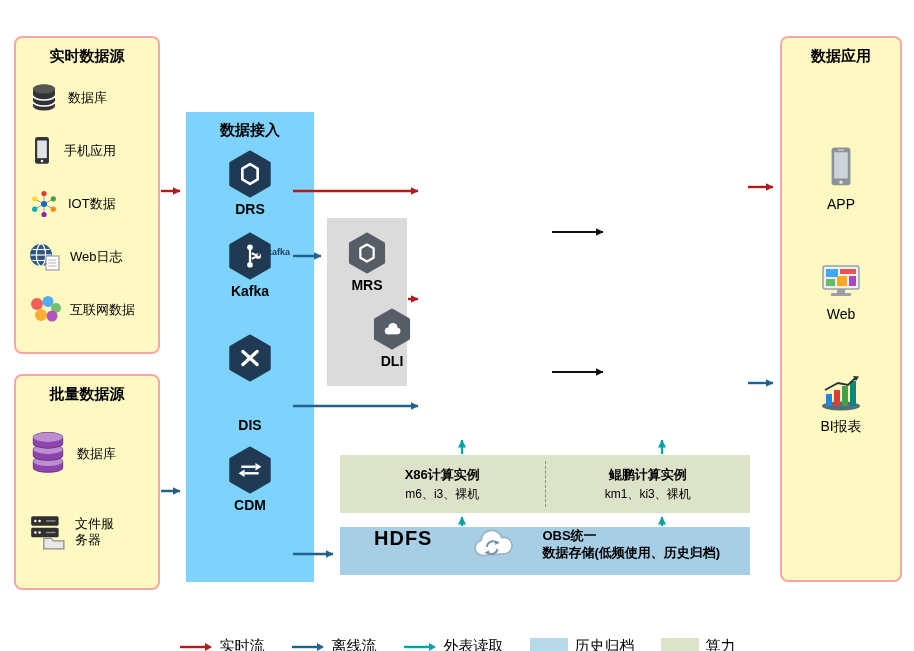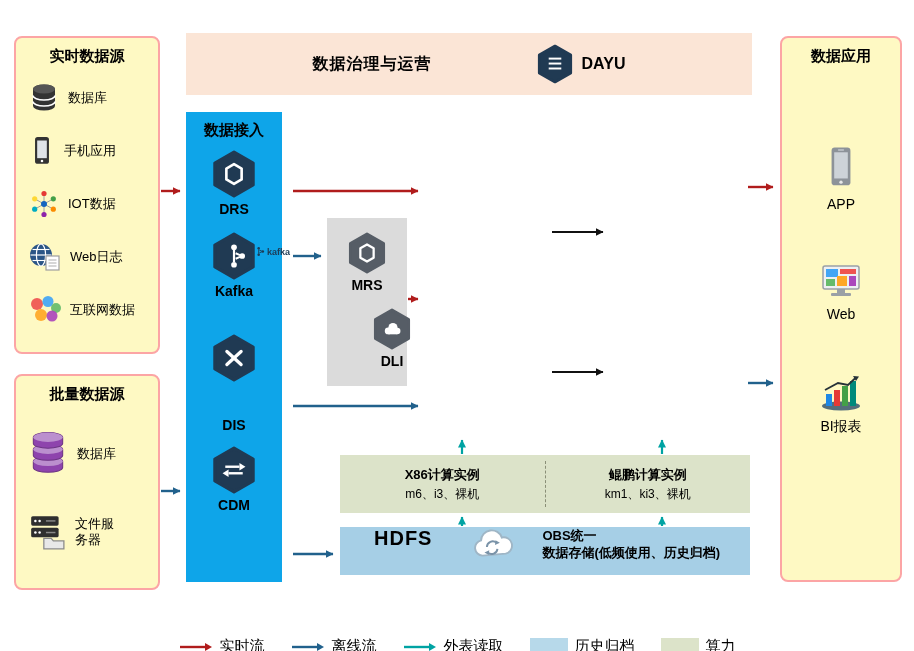--- a/index.html
+++ b/index.html
@@ -20,21 +20,21 @@
   .bt-item-fs{top:138px;}
   .wrap2{width:46px;line-height:1.25;font-size:13px;}
 
   
   .banner{position:absolute;left:186px;top:33px;width:566px;height:62px;background:#fbe5d6;
           display:flex;align-items:center;justify-content:center;gap:105px;}
   .banner-title{font-weight:bold;font-size:16px;letter-spacing:1px;}
   .dayu{display:flex;align-items:center;gap:9px;font-weight:bold;font-size:16px;}
 
   
-  .ingest{position:absolute;left:186px;top:112px;width:96px;height:470px;background:#0ea5e9;}
+  .ingest{position:absolute;left:186px;top:112px;width:128px;height:470px;background:#7dd3fc;}
   .proc{position:absolute;left:327px;top:218px;width:80px;height:168px;background:#dbdbdb;}
   .svc{position:absolute;width:100%;display:flex;flex-direction:column;align-items:center;}
   .svc-label{font-weight:bold;font-size:14px;margin-top:3px;}
   .svc-drs{top:38px;} .svc-kafka{top:120px;} .svc-dis{top:222px;gap:32px;} .svc-cdm{top:334px;}
   .svc-mrs{top:14px;} .svc-dli{top:90px;padding-left:25px;}
   .kafka-mark{position:absolute;left:70px;top:14px;font-size:9px;font-weight:bold;color:#1d3b55;
               display:flex;align-items:center;gap:2px;}
 
   
   .dws{position:absolute;left:425px;top:107px;width:322px;height:328px;background:#f7f300;box-sizing:border-box;}
@@ -75,32 +75,20 @@
   .sw-archive{background:#b7d9ea;}
   .sw-compute{background:#dce3c9;}
 
   .overlay{position:absolute;left:0;top:0;pointer-events:none;}
 </style>
 </head>
 <body>
 
 <div class="canvas">
 
-  <div class="banner">
-    <span class="banner-title">数据治理与运营</span>
-    <span class="dayu">
-      <svg width="36" height="40" viewBox="0 0 40 44">
-        <polygon points="20,2 37.5,12 37.5,32 20,42 2.5,32 2.5,12" fill="#203a53" stroke="#203a53" stroke-width="3" stroke-linejoin="round"></polygon>
-        <line x1="13" y1="16" x2="27" y2="16" stroke="#fff" stroke-width="2.2"></line>
-        <line x1="13" y1="21.5" x2="27" y2="21.5" stroke="#fff" stroke-width="2.2"></line>
-        <line x1="13" y1="27" x2="27" y2="27" stroke="#fff" stroke-width="2.2"></line>
-      </svg>
-      <span>DAYU</span>
-    </span>
-  </div>
 
   <div class="outline-box rt-box">
     <div class="panel-title">实时数据源</div>
     <div class="src-list">
       <div class="src-item">
         <svg width="32" height="32" viewBox="0 0 30 32">
           <path d="M4,7 a11,4.5 0 0,1 22,0 v17 a11,4.5 0 0,1 -22,0 z" fill="#333"></path>
           <ellipse cx="15" cy="7" rx="11" ry="4.5" fill="#555"></ellipse>
           <path d="M4,13.5 a11,4.5 0 0,0 22,0" fill="none" stroke="#fff" stroke-width="1.6"></path>
           <path d="M4,19.5 a11,4.5 0 0,0 22,0" fill="none" stroke="#fff" stroke-width="1.6"></path>

